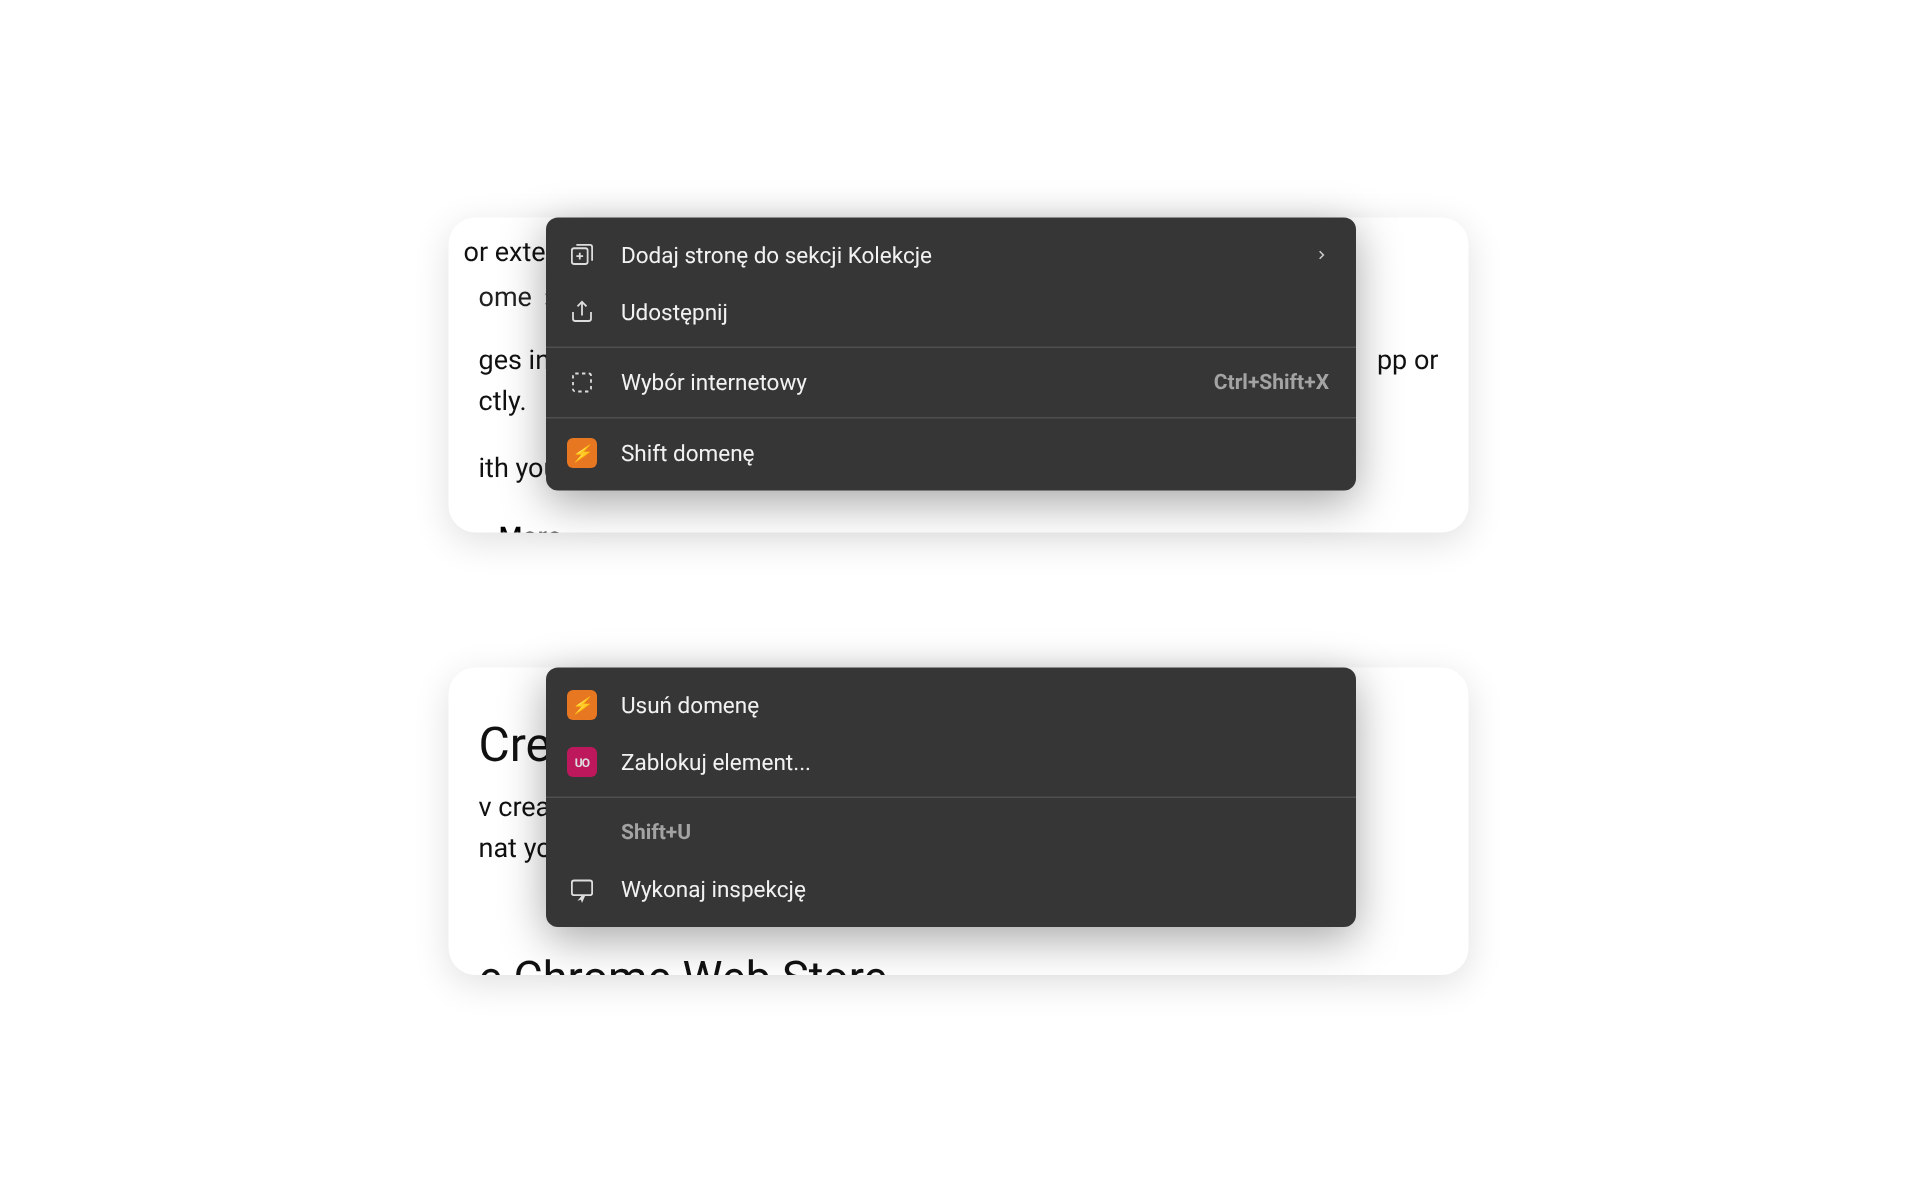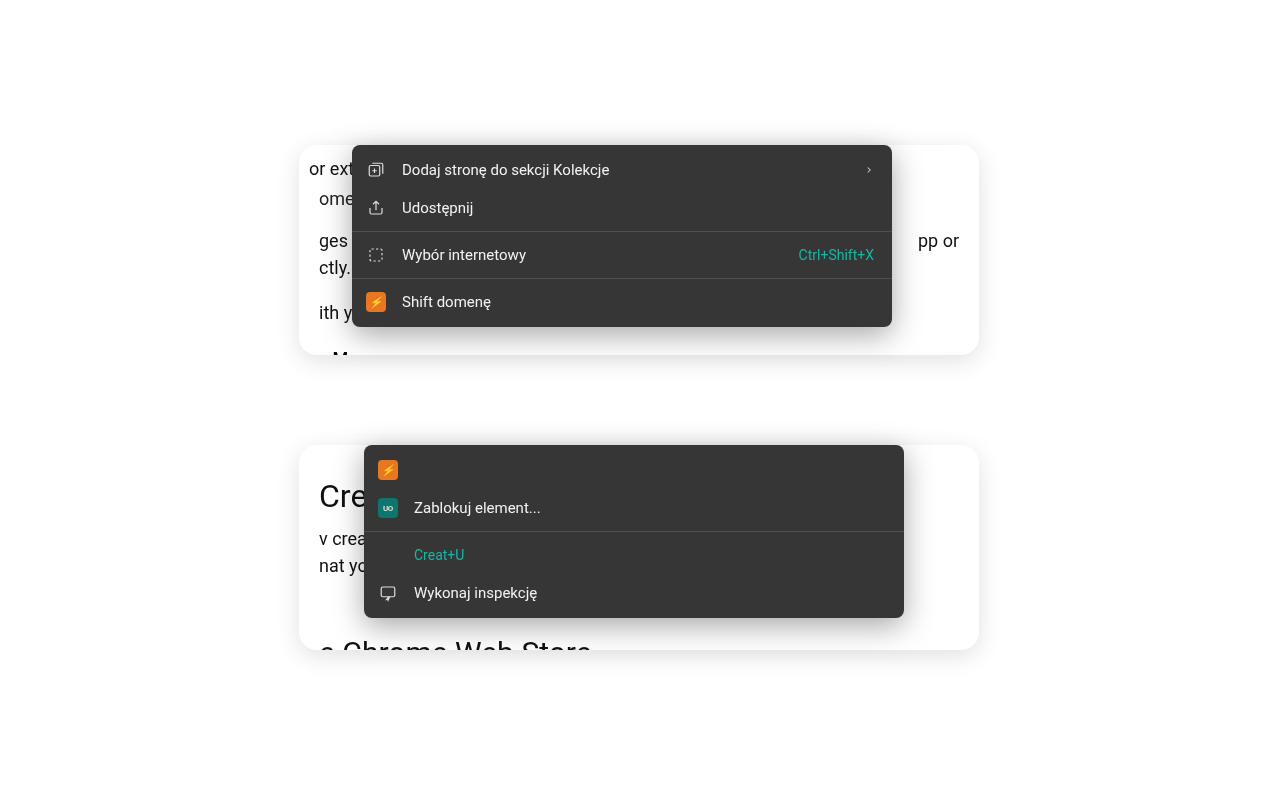--- a/index.html
+++ b/index.html
@@ -61,21 +61,21 @@
     position: absolute;
     background: #363636;
     border-radius: 8px;
     box-shadow: 0 8px 30px rgba(0,0,0,0.35);
     padding: 6px 0;
     color: #f2f2f2;
     font-size: 15px;
     min-width: 540px;
     user-select: none;
   }
-  .menu-top    { left: 352px; top: 145px; width: 540px; }
+  .menu-top    { left: 364px; top: 145px; width: 540px; }
   .menu-bottom { left: 364px; top: 445px; width: 540px; }
 
   .menu-item {
     display: flex;
     align-items: center;
     gap: 16px;
     padding: 9px 18px 9px 14px;
     cursor: default;
   }
   .menu-item .icon-slot {
@@ -84,23 +84,24 @@
     display: inline-flex;
     align-items: center;
     justify-content: center;
     flex-shrink: 0;
   }
   .menu-item .label {
     flex: 1;
     white-space: nowrap;
   }
   .menu-item .shortcut {
-    color: #14b8a6;
+    color: #a3a3a3;
     font-size: 14px;
     white-space: nowrap;
+    font-weight: bold;
   }
   .menu-item .submenu-arrow {
     color: #d0d0d0;
     font-size: 12px;
   }
   .menu-sep {
     height: 1px;
     background: #4f4f4f;
     margin: 4px 0;
   }
@@ -114,21 +115,21 @@
     display: flex;
     align-items: center;
     justify-content: center;
     color: #fff;
     font-size: 11px;
     font-weight: bold;
     font-style: italic;
   }
   .ub-icon {
     width: 20px; height: 20px;
-    background: #0f766e;
+    background: #be185d;
     border-radius: 4px;
     display: flex;
     align-items: center;
     justify-content: center;
     color: #ddd;
     font-size: 8px;
     font-weight: bold;
     letter-spacing: -0.5px;
   }
 
@@ -208,31 +209,32 @@
   <div class="bg-text">v create</div>
   <div class="bg-text">nat your</div>
   <div class="bg-heading" style="margin-top:56px; font-size:30px;">e Chrome Web Store</div>
 </div>
 
 <div class="context-menu menu-bottom">
   <div class="menu-item">
     <span class="icon-slot">
       <span class="orange-icon">⚡</span>
     </span>
+    <span class="label">Usuń domenę</span>
   </div>
   <div class="menu-item">
     <span class="icon-slot">
       <span class="ub-icon">UO</span>
     </span>
     <span class="label">Zablokuj element...</span>
   </div>
   <div class="menu-sep"></div>
   <div class="menu-item">
     <span class="icon-slot"></span>
-    <span class="shortcut">Creat+U</span>
+    <span class="shortcut">Shift+U</span>
   </div>
   <div class="menu-item">
     <span class="icon-slot">
       <svg width="18" height="18" viewBox="0 0 24 24" fill="none" stroke="#ddd" stroke-width="1.6">
         <rect x="3" y="4" width="18" height="13" rx="2"></rect>
         <path d="M12 17l-4 5 3-1 1 3 3-7z" fill="#ddd" stroke="none"></path>
       </svg>
     </span>
     <span class="label">Wykonaj inspekcję</span>
   </div>

